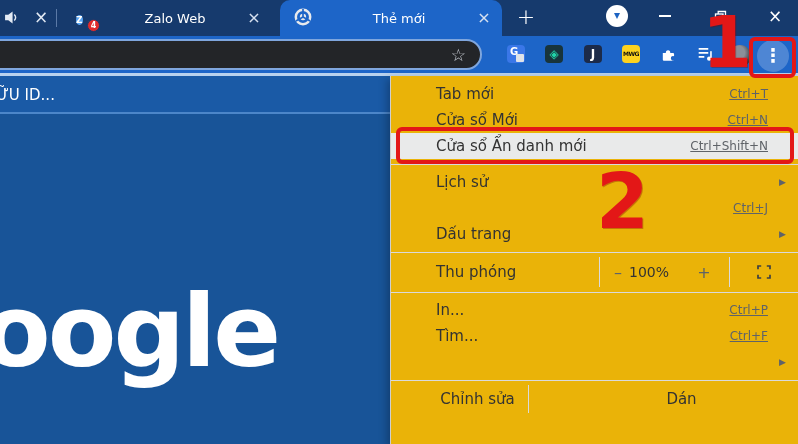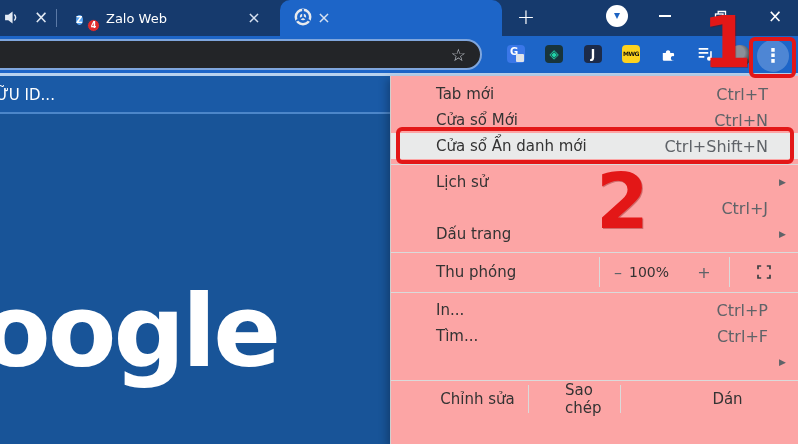--- a/index.html
+++ b/index.html
@@ -16,21 +16,21 @@
   .tab-sep { position:absolute; left:56px; top:9px; width:1px; height:18px; background:#5b79a6; }
   .tab { position:absolute; top:0; height:36px; display:flex; align-items:center; color:#fff; }
   .tab.zalo { left:62px; width:210px; }
   .tab.active { left:280px; width:222px; background:#1d65c8; border-radius:10px 10px 0 0; }
   .favicon-wrap { position:relative; width:20px; height:20px; margin-left:14px; flex:none; }
   .zalo-circle { width:18px; height:18px; border-radius:50%; background:#58a4f2;
         color:#fff; font-size:9px; font-weight:bold; text-align:center; line-height:18px; }
   .zalo-badge { position:absolute; right:-4px; bottom:-4px; width:13px; height:13px;
         border-radius:50%; background:#e02b2b; border:1px solid #163a6d; color:#fff;
         font-size:8px; font-weight:bold; text-align:center; line-height:11px; }
-  .tab-title { font-size:13px; margin-left:10px; white-space:nowrap; overflow:hidden; flex:1; }
+  .tab-title { font-size:13px; margin-left:10px; white-space:nowrap; overflow:hidden; flex:1;text-align:center; }
   .tab-close { width:20px; height:20px; margin-right:8px; flex:none; color:#d7e1f0;
         font-size:16px; line-height:20px; text-align:center; }
   .newtab-btn { position:absolute; left:513px; top:4px; width:26px; height:26px; color:#fff;
         font-size:22px; font-weight:300; line-height:25px; text-align:center; }
   .tabsearch { position:absolute; left:606px; top:5px; width:22px; height:22px; border-radius:50%;
         background:#fff; color:#1d63c2; font-size:12px; text-align:center; line-height:21px; }
   .win-btn { position:absolute; top:0; width:40px; height:32px; display:flex;
         align-items:center; justify-content:center; color:#fff; }
   .win-min { left:645px; } .win-restore { left:700px; } .win-close { left:755px; font-size:17px; }
   .min-bar { width:12px; height:2px; background:#fff; }
@@ -60,26 +60,26 @@
 
   
   .page { position:absolute; left:0; top:76px; width:798px; height:368px; background:#1a5aa6; overflow:hidden; }
   .page-header-text { position:absolute; left:-4px; top:10px; color:#fff; font-size:15px; }
   .page-hr { position:absolute; left:0; top:36px; width:798px; height:2px; background:#4c86c9; }
   .page-band { position:absolute; left:0; top:38px; width:798px; height:330px; background:#185498; }
   .logo-text { position:absolute; left:-18px; top:208px; color:#fff; font-size:100px;
         font-weight:600; letter-spacing:-3px; line-height:0.95; }
 
   
-  .menu { position:absolute; left:390px; top:76px; width:408px; height:368px; background:#fca5a5;
+  .menu { position:absolute; left:390px; top:76px; width:408px; height:368px; background:#eab308;
         border-left:1px solid #cfcfcf; box-shadow:-3px 3px 8px rgba(0,0,0,0.25); padding-top:5px; }
   .mi { height:26px; display:flex; align-items:center; padding-left:45px; position:relative;
         color:#333; font-size:15px; }
   .mi.hl { background:#e9eaea; }
-  .mi .sc { margin-left:auto; margin-right:30px; color:#5f6368; font-size:16px; }
+  .mi .sc { margin-left:auto; margin-right:30px; color:#5f6368; font-size:12px;text-decoration:underline; }
   .mi .arrow { position:absolute; right:12px; top:50%; transform:translateY(-50%);
         color:#5f6368; font-size:9px; }
   .msep { height:1px; background:#dadada; margin:5px 0 4px 0; }
   .zoomrow { height:30px; position:relative; display:flex; align-items:center;
         color:#333; font-size:15px; }
   .zoomrow .zlabel { padding-left:45px; }
   .vdiv { position:absolute; top:0; bottom:0; width:1px; background:#dadada; }
   .z-minus { position:absolute; left:212px; width:30px; text-align:center; color:#5f6368; font-size:16px; }
   .z-level { position:absolute; left:238px; width:62px; text-align:left; color:#333; font-size:14px; }
   .z-plus  { position:absolute; left:298px; width:30px; text-align:center; color:#5f6368; font-size:16px; }
@@ -128,20 +128,21 @@
         <svg width="18" height="18" viewBox="0 0 16 16">
           <circle cx="8" cy="8" r="6.4" stroke="#e8eaed" stroke-width="2.2" fill="none"></circle>
           <circle cx="8" cy="8" r="2.8" fill="#e8eaed"></circle>
           <g stroke="#1d65c8" stroke-width="1.5">
             <line x1="8" y1="8" x2="8" y2="0.8"></line>
             <line x1="8" y1="8" x2="1.7" y2="11.6"></line>
             <line x1="8" y1="8" x2="14.3" y2="11.6"></line>
           </g>
         </svg>
       </span>
+      <span class="tab-title">Thẻ mới</span>
       <span class="tab-close">×</span>
     </div>
 
     <span class="newtab-btn">+</span>
     <span class="tabsearch">▾</span>
 
     <span class="win-btn win-min">
       <span class="min-bar"></span>
     </span>
     <span class="win-btn win-restore">
@@ -254,21 +255,20 @@
       <span class="sc">Ctrl+F</span>
     </div>
     <div class="mi">
       <span class="arrow">▶</span>
     </div>
 
     <div class="msep"></div>
 
     <div class="editrow">
       <span class="ecell ec0">Chỉnh sửa</span>
-      <span class="ecell ec2">Sao chép</span>
       <span class="ecell ec3">Dán</span>
     </div>
 
   </div>
 
   <span class="ann ann-1">1</span>
   <span class="redbox redbox-1"></span>
   <span class="ann ann-2">2</span>
   <span class="redbox redbox-2"></span>
 

